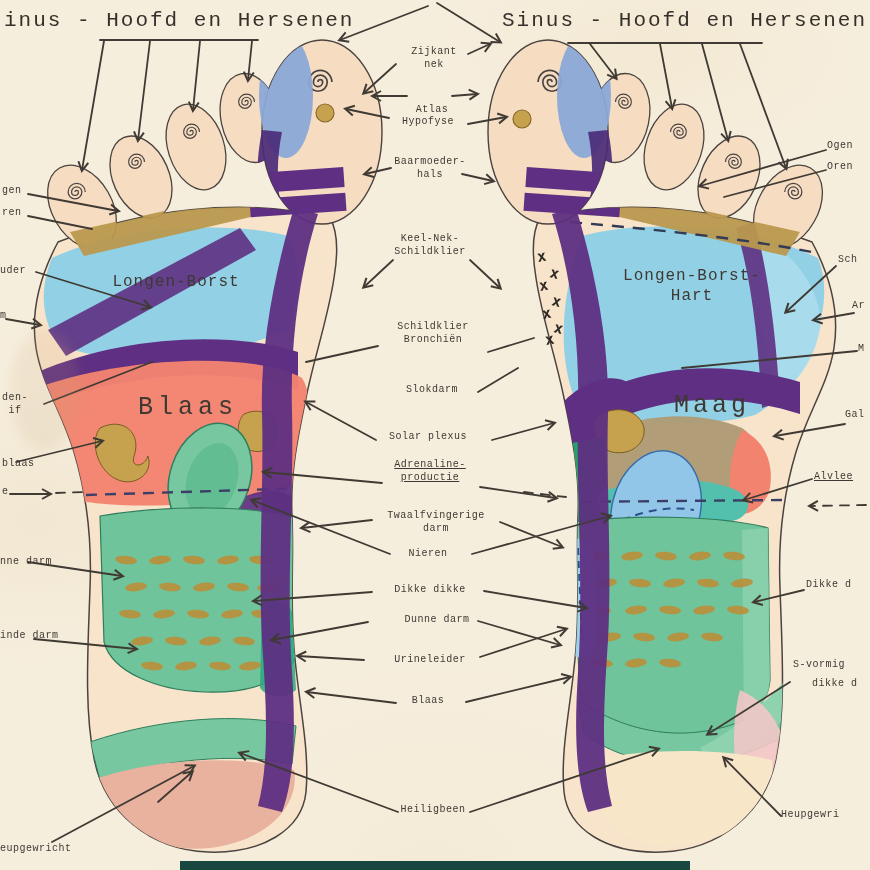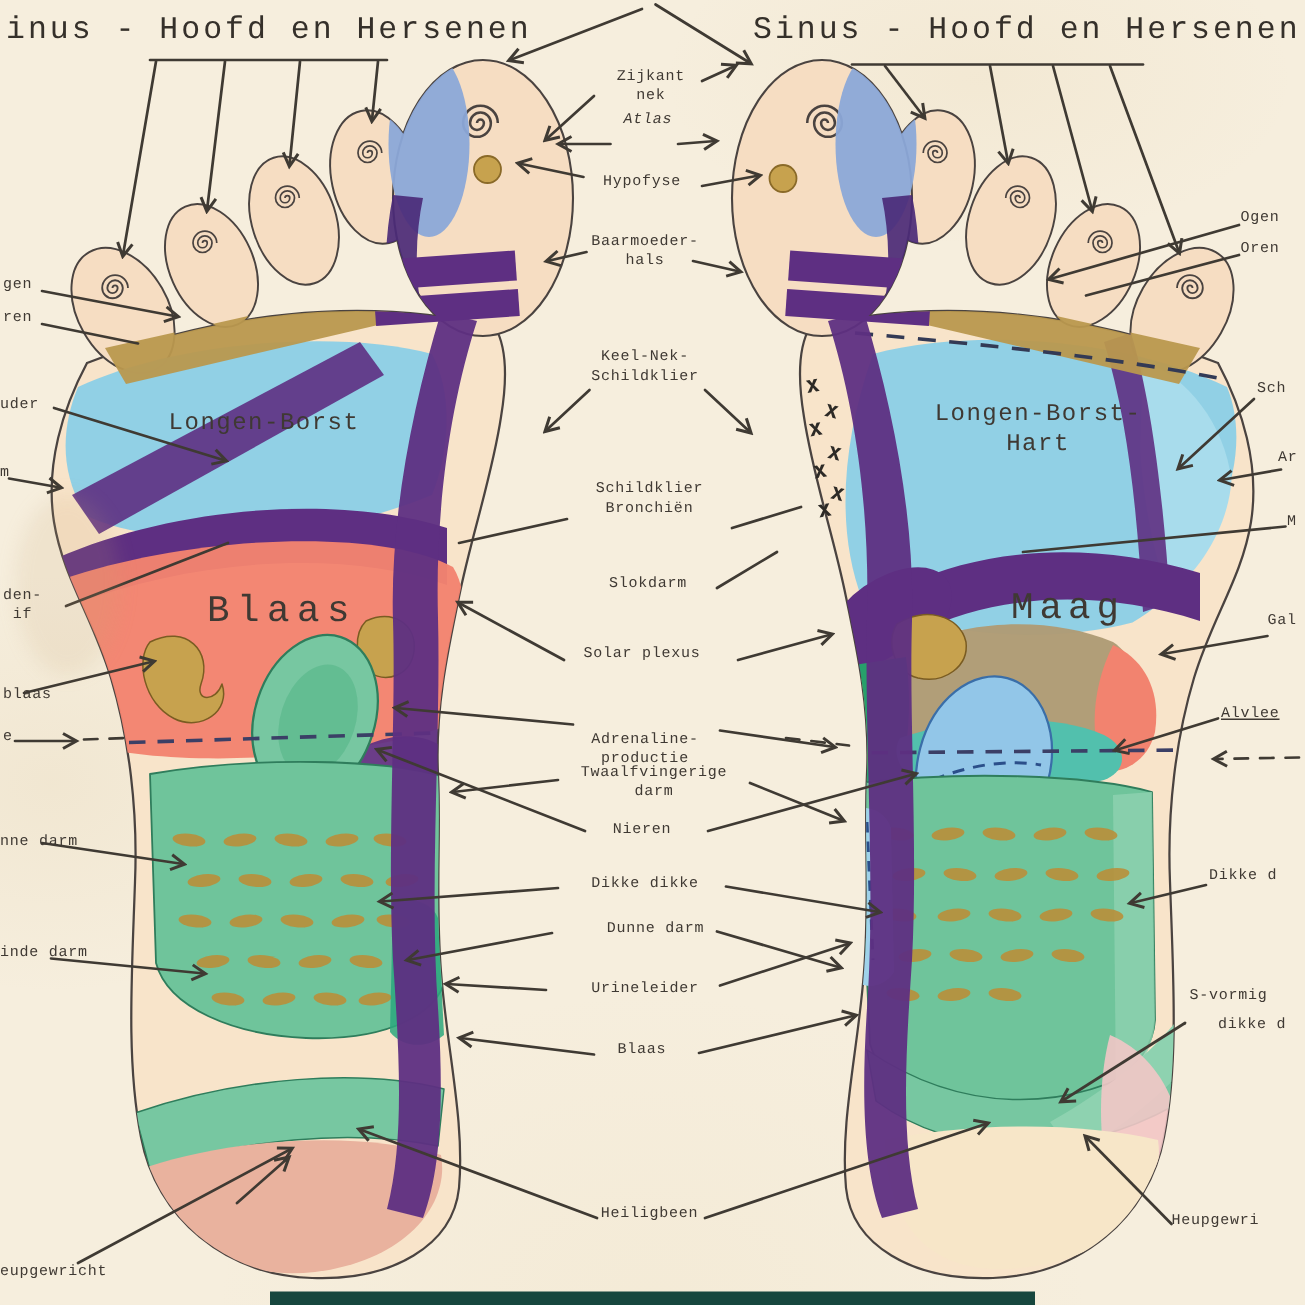--- a/index.html
+++ b/index.html
@@ -262,31 +262,31 @@
       </g>
   </svg>
 
   <div class="lbl title" style="left:4px;top:8px">inus - Hoofd en Hersenen</div>
   <div class="lbl title" style="left:502px;top:8px">Sinus - Hoofd en Hersenen</div>
 
   <div class="strip"></div>
   <div class="stain" style="left:10px;top:330px;width:70px;height:120px;background:rgba(196,166,110,.14);filter:blur(6px)"></div>
 <div class="lbl ctr" style="left: 434px; top: 46px;">Zijkant
 nek</div>
-    <div class="lbl ctr" style="left: 432px; top: 75px; font-style: italic;">Atlas</div>
+    <div class="lbl ctr" style="left: 432px; top: 104px;">Atlas</div>
     <div class="lbl ctr" style="left: 428px; top: 116px;">Hypofyse</div>
     <div class="lbl ctr" style="left: 430px; top: 156px;">Baarmoeder-
 hals</div>
     <div class="lbl ctr" style="left: 430px; top: 233px;">Keel-Nek-
 Schildklier</div>
     <div class="lbl ctr" style="left: 433px; top: 321px;">Schildklier
 Bronchiën</div>
     <div class="lbl ctr" style="left: 432px; top: 384px;">Slokdarm</div>
     <div class="lbl ctr" style="left: 428px; top: 431px;">Solar plexus</div>
-    <div class="lbl ctr" style="left: 430px; top: 488px;">Adrenaline-
+    <div class="lbl ctr" style="left: 430px; top: 459px; text-decoration: underline;">Adrenaline-
 productie</div>
     <div class="lbl ctr" style="left: 436px; top: 510px;">Twaalfvingerige
 darm</div>
     <div class="lbl ctr" style="left: 428px; top: 548px;">Nieren</div>
     <div class="lbl ctr" style="left: 430px; top: 584px;">Dikke dikke</div>
     <div class="lbl ctr" style="left: 427px; top: 614px; padding-left: 20px;">Dunne darm</div>
     <div class="lbl ctr" style="left: 430px; top: 654px;">Urineleider</div>
     <div class="lbl ctr" style="left: 428px; top: 695px;">Blaas</div>
     <div class="lbl ctr" style="left: 433px; top: 804px;">Heiligbeen</div>
     <div class="lbl" style="left: 2px; top: 185px;">gen</div>

